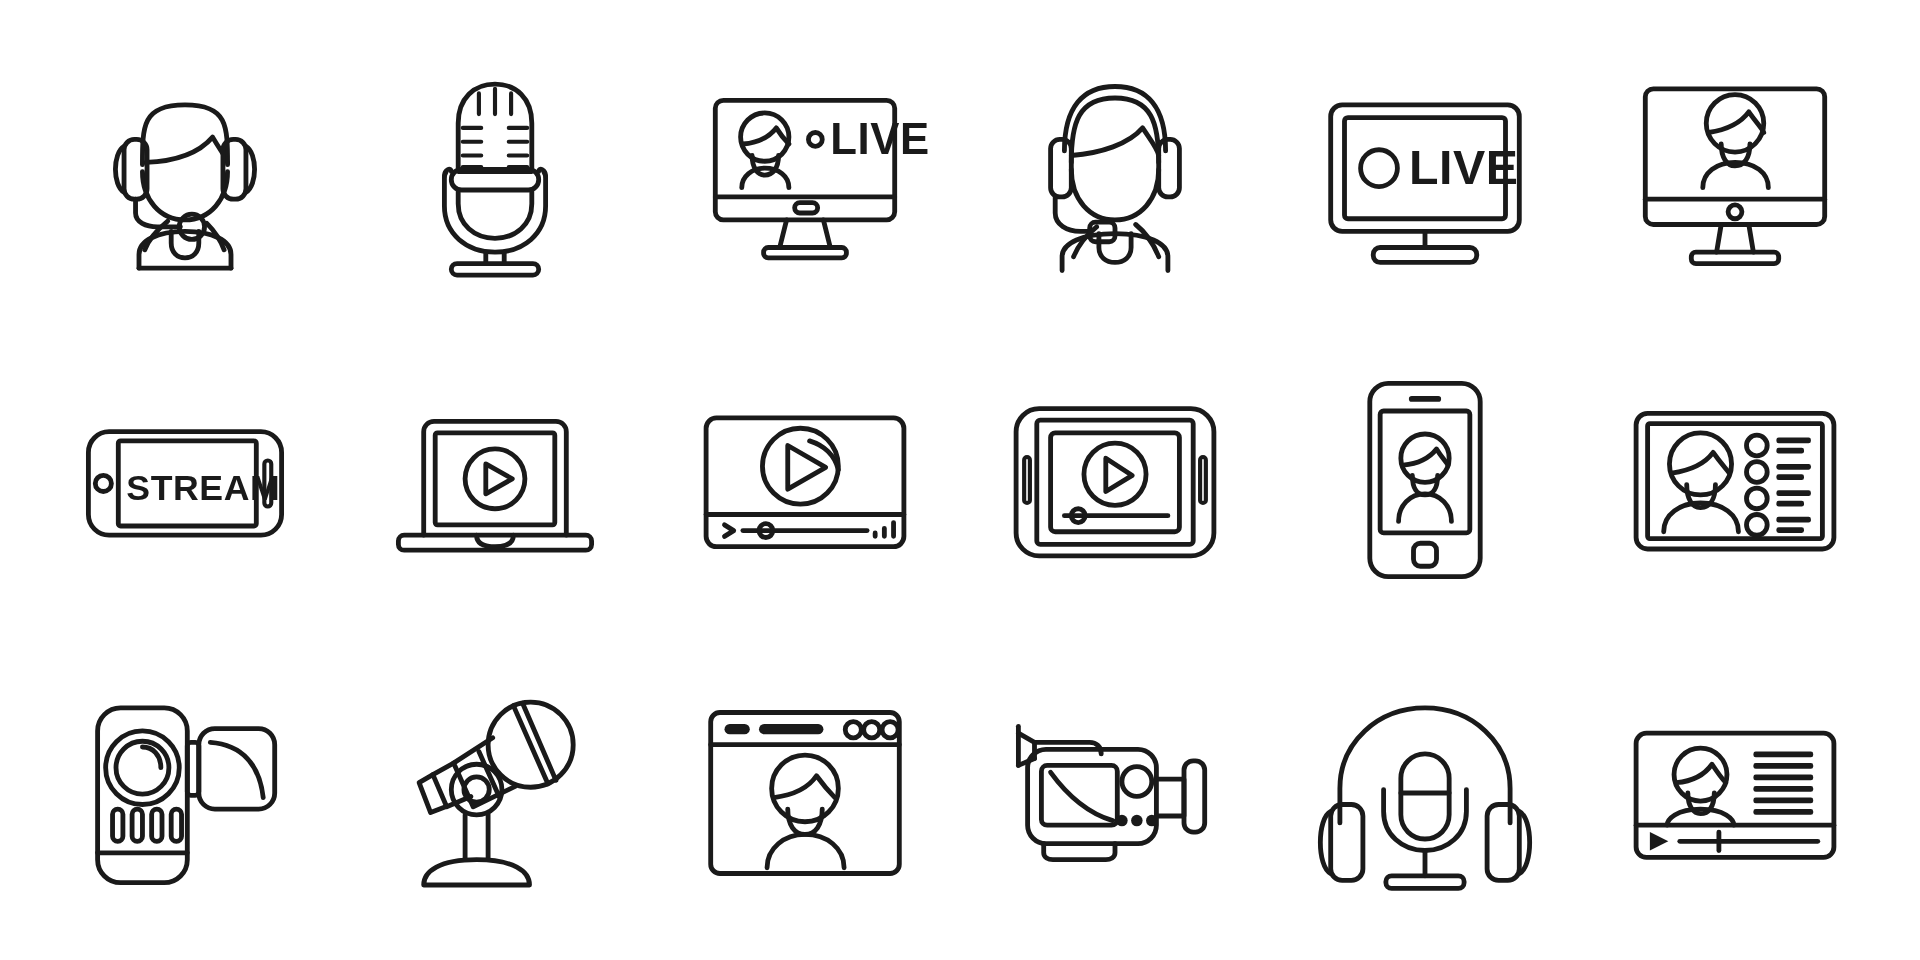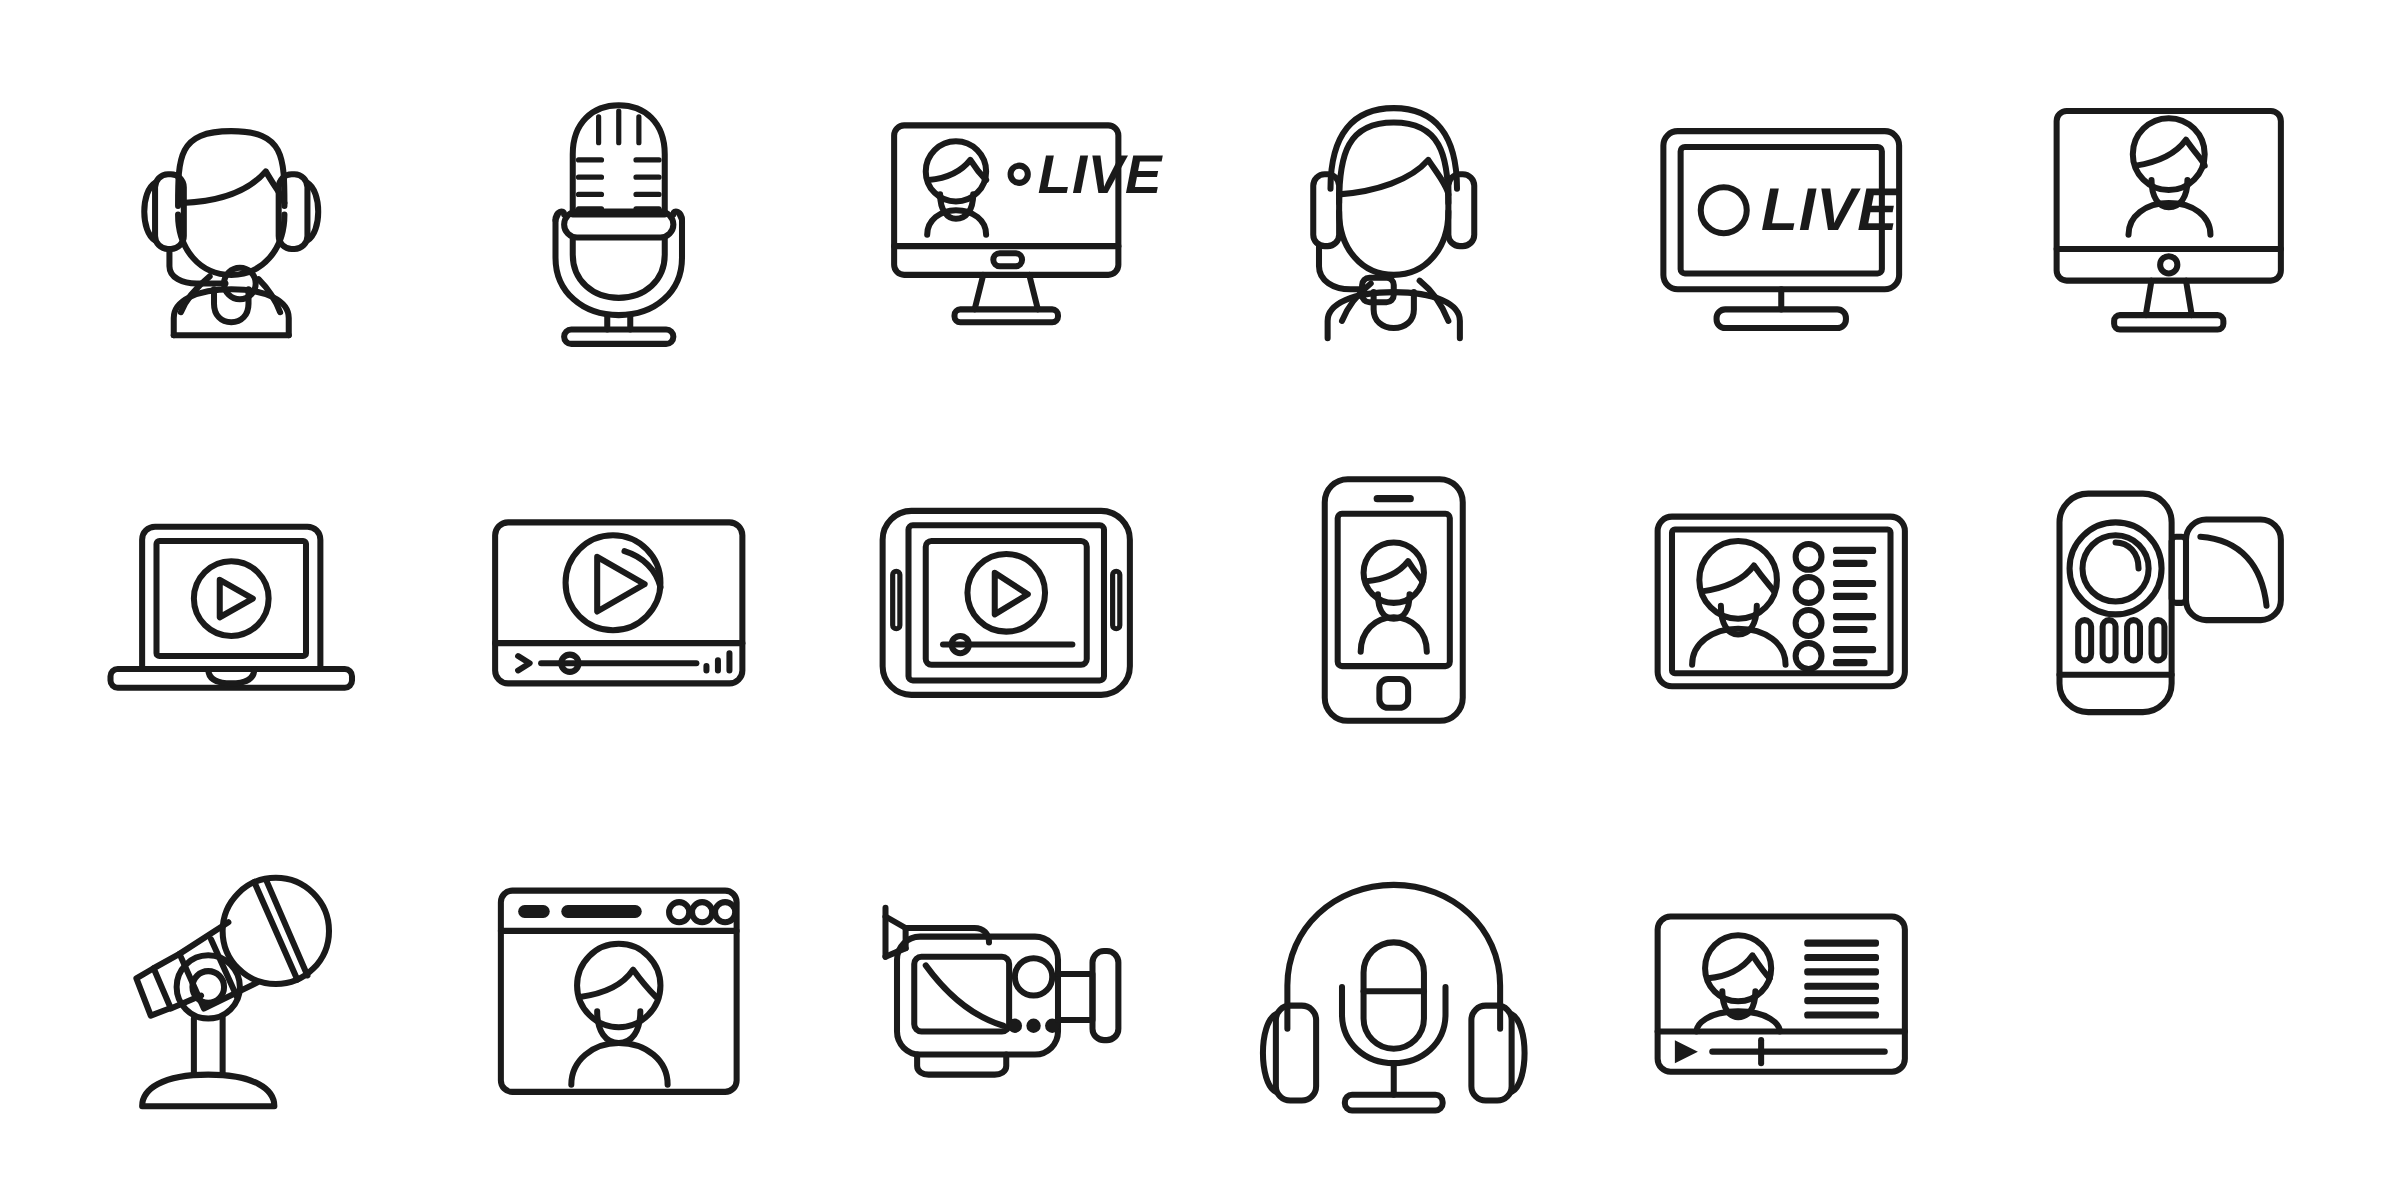--- a/index.html
+++ b/index.html
@@ -15,21 +15,20 @@
     overflow: hidden;
   }
   #icon-sheet {
     width: 1920px;
     height: 960px;
     display: grid;
     grid-template-columns: repeat(6, 1fr);
     grid-template-rows: repeat(3, 1fr);
     box-sizing: border-box;
     padding: 10px 30px;
-    font-style: italic;
   }
   .icon-cell {
     display: flex;
     align-items: center;
     justify-content: center;
     position: relative;
   }
   .icon-cell svg {
     display: block;
     width: 230px;
@@ -153,20 +152,29 @@
       <circle class="ln" cx="100" cy="139" r="6"></circle>
       <circle class="ln" cx="100" cy="62" r="25"></circle>
       <path class="ln" d="M77 70 C90 68 104 63 112 52 C119 62 124 67 125 70"></path>
       <path class="ln" d="M88 80 C88 92 93 99 100 99 C108 99 113 92 113 80"></path>
       <path class="ln" d="M72 118 C72 105 84 96 100 96 C117 96 129 105 129 118"></path>
       <path class="ln" d="M88 150 L84 174 M112 150 L116 174"></path>
       <rect class="ln" x="62" y="174" width="76" height="10" rx="4"></rect>
     </svg>
   </div>
 
+  <div class="icon-cell">
+    <svg viewBox="0 0 200 200">
+      <rect class="ln" x="16" y="58" width="168" height="90" rx="18"></rect>
+      <rect class="ln" x="42" y="66" width="120" height="74" rx="2"></rect>
+      <circle class="ln" cx="29" cy="103" r="7"></circle>
+      <rect class="ln-thin" x="169" y="83" width="6" height="40" rx="3"></rect>
+      <text class="txt" x="49" y="117" font-size="31">STREAM</text>
+    </svg>
+  </div>
 
   <div class="icon-cell">
     <svg viewBox="0 0 200 200">
       <path class="ln" d="M38 148 L38 58 C38 53 42 49 47 49 L153 49 C158 49 162 53 162 58 L162 148"></path>
       <rect class="ln" x="48" y="59" width="104" height="80" rx="2"></rect>
       <circle class="ln" cx="100" cy="99" r="26"></circle>
       <path class="ln" d="M92 86 L115 99 L92 112 Z"></path>
       <rect class="ln" x="16" y="148" width="168" height="13" rx="5"></rect>
       <path class="ln" d="M84 148 C84 155 90 158 100 158 C110 158 116 155 116 148"></path>
     </svg>

